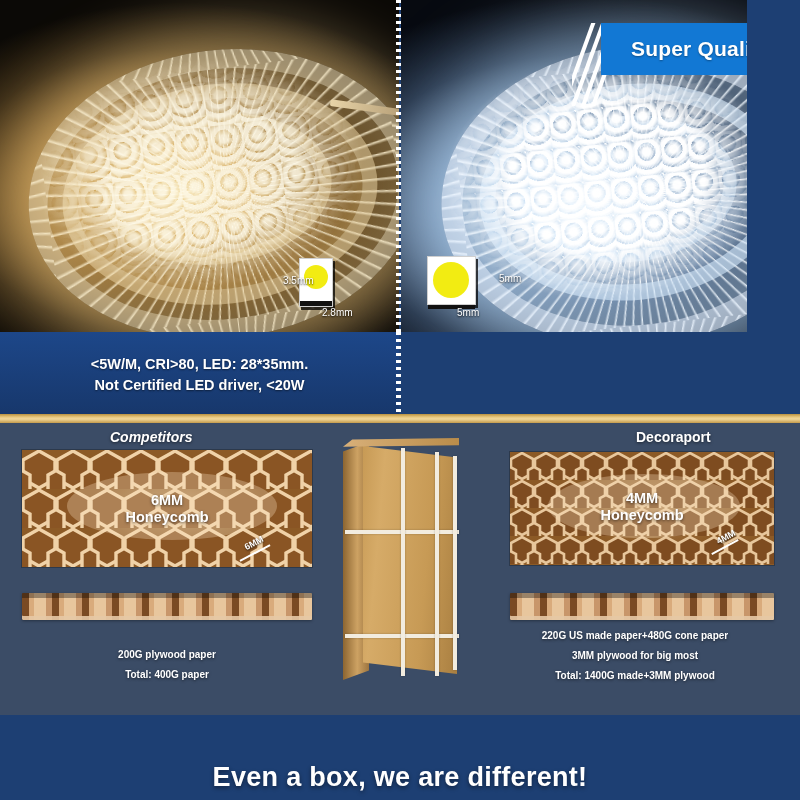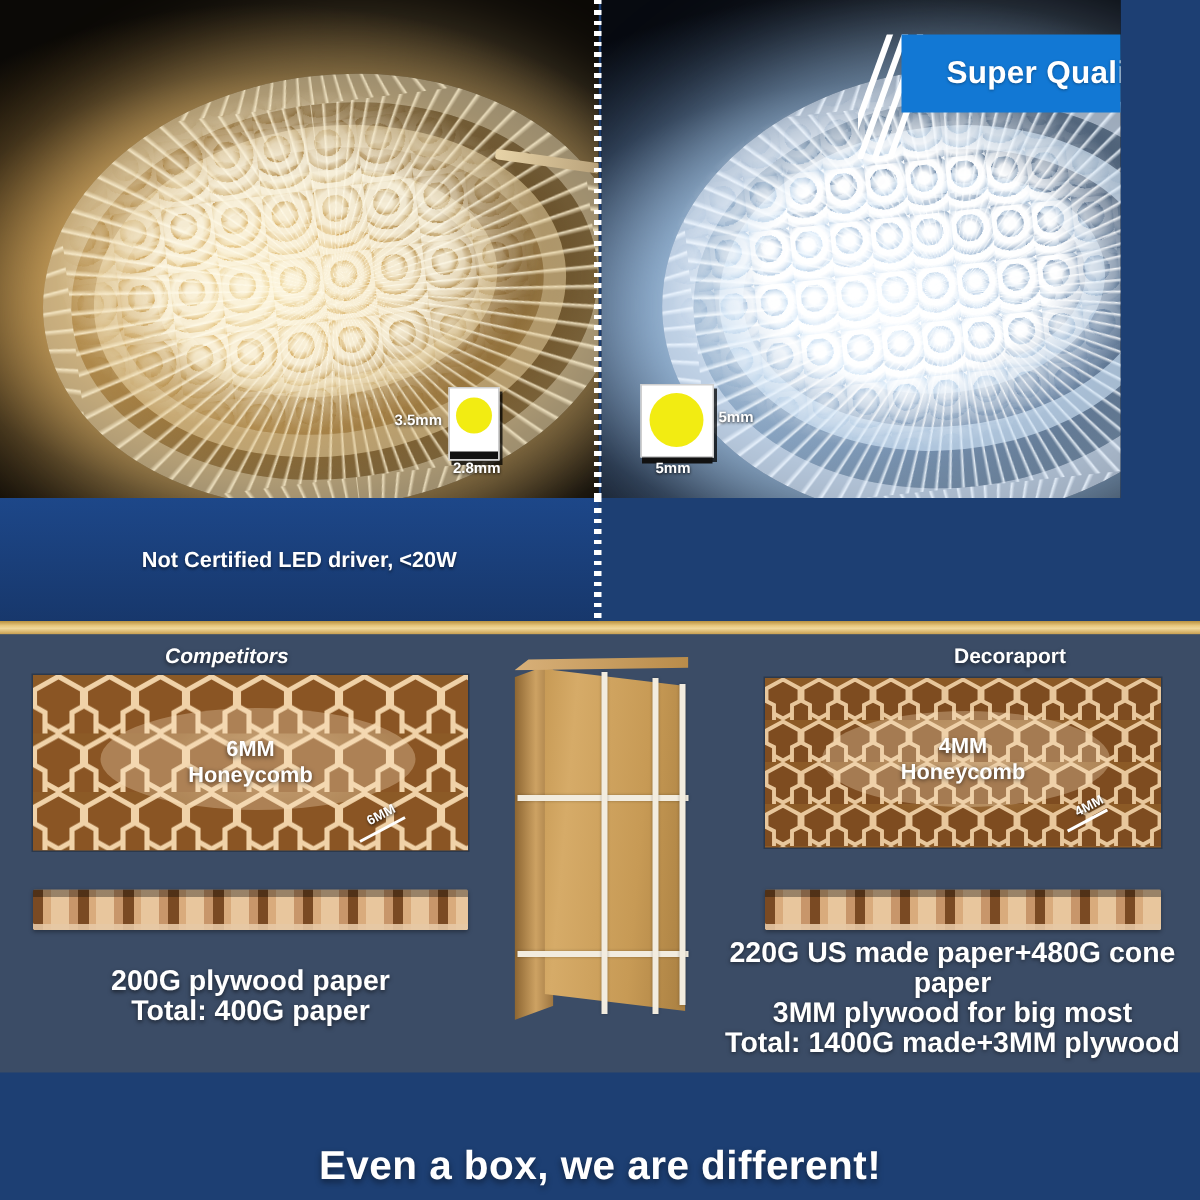--- a/index.html
+++ b/index.html
@@ -72,22 +72,22 @@
 
   
   .callout{position:absolute;z-index:13;}
   .chip{background:#ffffff;border:1px solid #cfcfcf;position:relative;
         box-shadow:2px 3px 0 rgba(0,0,0,.75);}
   .chip::after{content:"";position:absolute;border-radius:50%;background:#f2ec12;}
   .co-left{left:299px;top:258px;}
   .co-left .chip{width:32px;height:47px;}
   .co-left .chip::after{left:4px;top:6px;width:24px;height:24px;}
   .co-left .chip .base{position:absolute;left:0;bottom:0;width:100%;height:5px;background:#111;}
-  .lbl{position:absolute;color:#fff;font-size:10px;font-weight:bold;white-space:nowrap;
-       text-shadow:0 1px 2px rgba(0,0,0,.9);}
+  .lbl{position:absolute;color:#fff;font-size:10px;font-weight:normal;white-space:nowrap;
+       text-shadow:0 1px 2px rgba(0,0,0,.9);padding-left:20px;}
   .co-left .lbl-h{left:-36px;top:17px;}
   .co-left .lbl-w{left:3px;top:49px;}
 
   .co-right{left:427px;top:256px;}
   .co-right .chip{width:47px;height:47px;}
   .co-right .chip::after{left:5px;top:5px;width:36px;height:36px;}
   .co-right .chip .base{position:absolute;left:0;bottom:-5px;width:100%;height:4px;background:#111;}
   .co-right .lbl-h{left:52px;top:17px;}
   .co-right .lbl-w{left:10px;top:51px;}
 
@@ -135,21 +135,21 @@
 
   .corr{position:absolute;height:27px;border-radius:1px;
       background:#e0b98a;
       background-image:
         linear-gradient(180deg, rgba(0,0,0,.34) 0 5px, rgba(0,0,0,0) 5px),
         repeating-linear-gradient(90deg, #7a4a23 0px, #7a4a23 7px, #d9ab7c 7px, #d9ab7c 12px, #e8c69d 12px, #e8c69d 24px, #c8966a 24px, #c8966a 30px);
       box-shadow:inset 0 -4px 0 rgba(230,200,165,.9), 0 1px 3px rgba(0,0,0,.35);}
   .c-left{left:22px;top:593px;width:290px;}
   .c-right{left:510px;top:593px;width:264px;}
 
-  .boxcap{position:absolute;color:#fff;font-size:19px;font-weight:bold;text-align:center;
+  .boxcap{position:absolute;color:#fff;font-size:10px;font-weight:bold;text-align:center;
       line-height:20px;text-shadow:0 1px 3px rgba(0,0,0,.55);}
   .cap-left{left:22px;top:645px;width:290px;}
   .cap-right{left:470px;top:626px;width:330px;}
 
   
   .carton{position:absolute;left:337px;top:438px;width:128px;height:248px;}
   .carton .face{position:absolute;left:26px;top:8px;width:94px;height:228px;
       background:linear-gradient(95deg,#c79a55 0%,#d6ab68 20%,#c79a55 65%,#a97f41 100%);
       clip-path:polygon(0 0,100% 5%,100% 100%,0 95%);}
   .carton .side{position:absolute;left:6px;top:4px;width:26px;height:238px;
@@ -215,20 +215,21 @@
       <div class="chip">
           <div class="base"></div>
         </div>
       <div class="lbl lbl-h">5mm</div>
       <div class="lbl lbl-w">5mm</div>
     </div>
   </div>
 
   <div class="specbar">
     <div class="spec spec-l">
+      <div>&lt;5W/M, CRI&gt;80, LED: 28*35mm.</div>
       <div>Not Certified LED driver, &lt;20W</div>
     </div>
   </div>
   <div class="specdiv"></div>
 
   <div class="goldline"></div>
 
   <div class="boxsec"></div>
 
   <div class="sec-title t-comp">Competitors</div>

